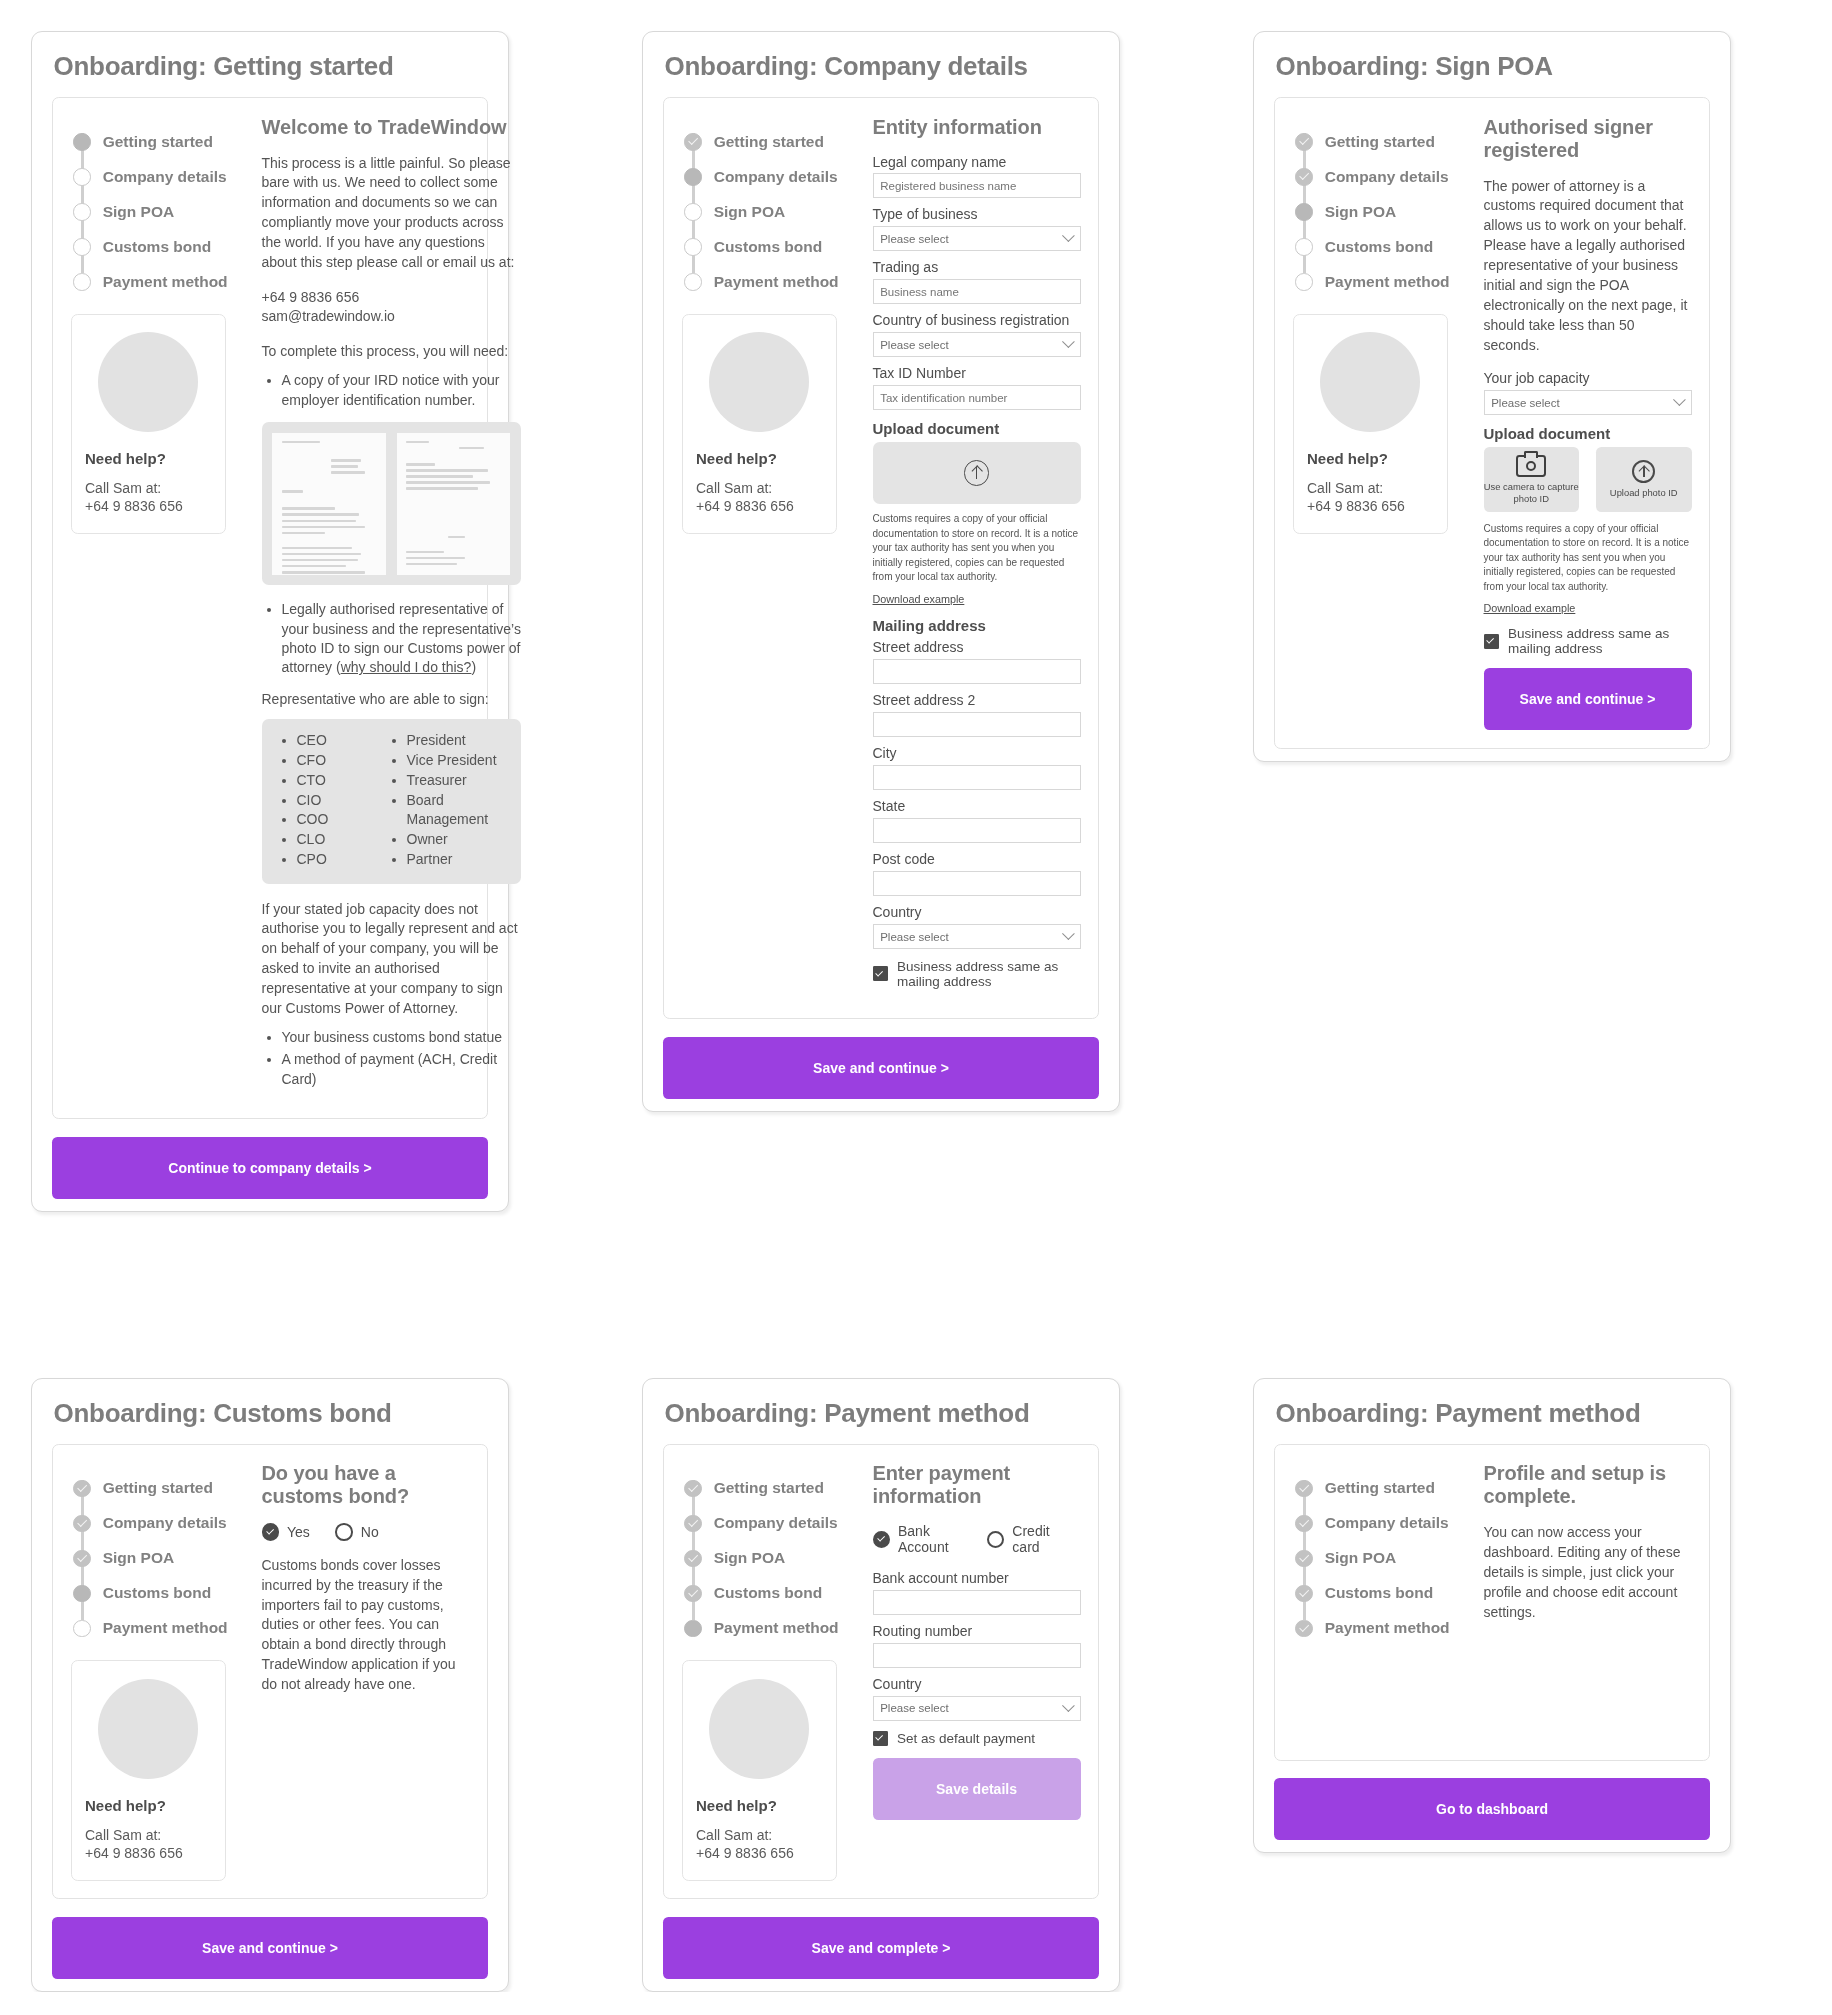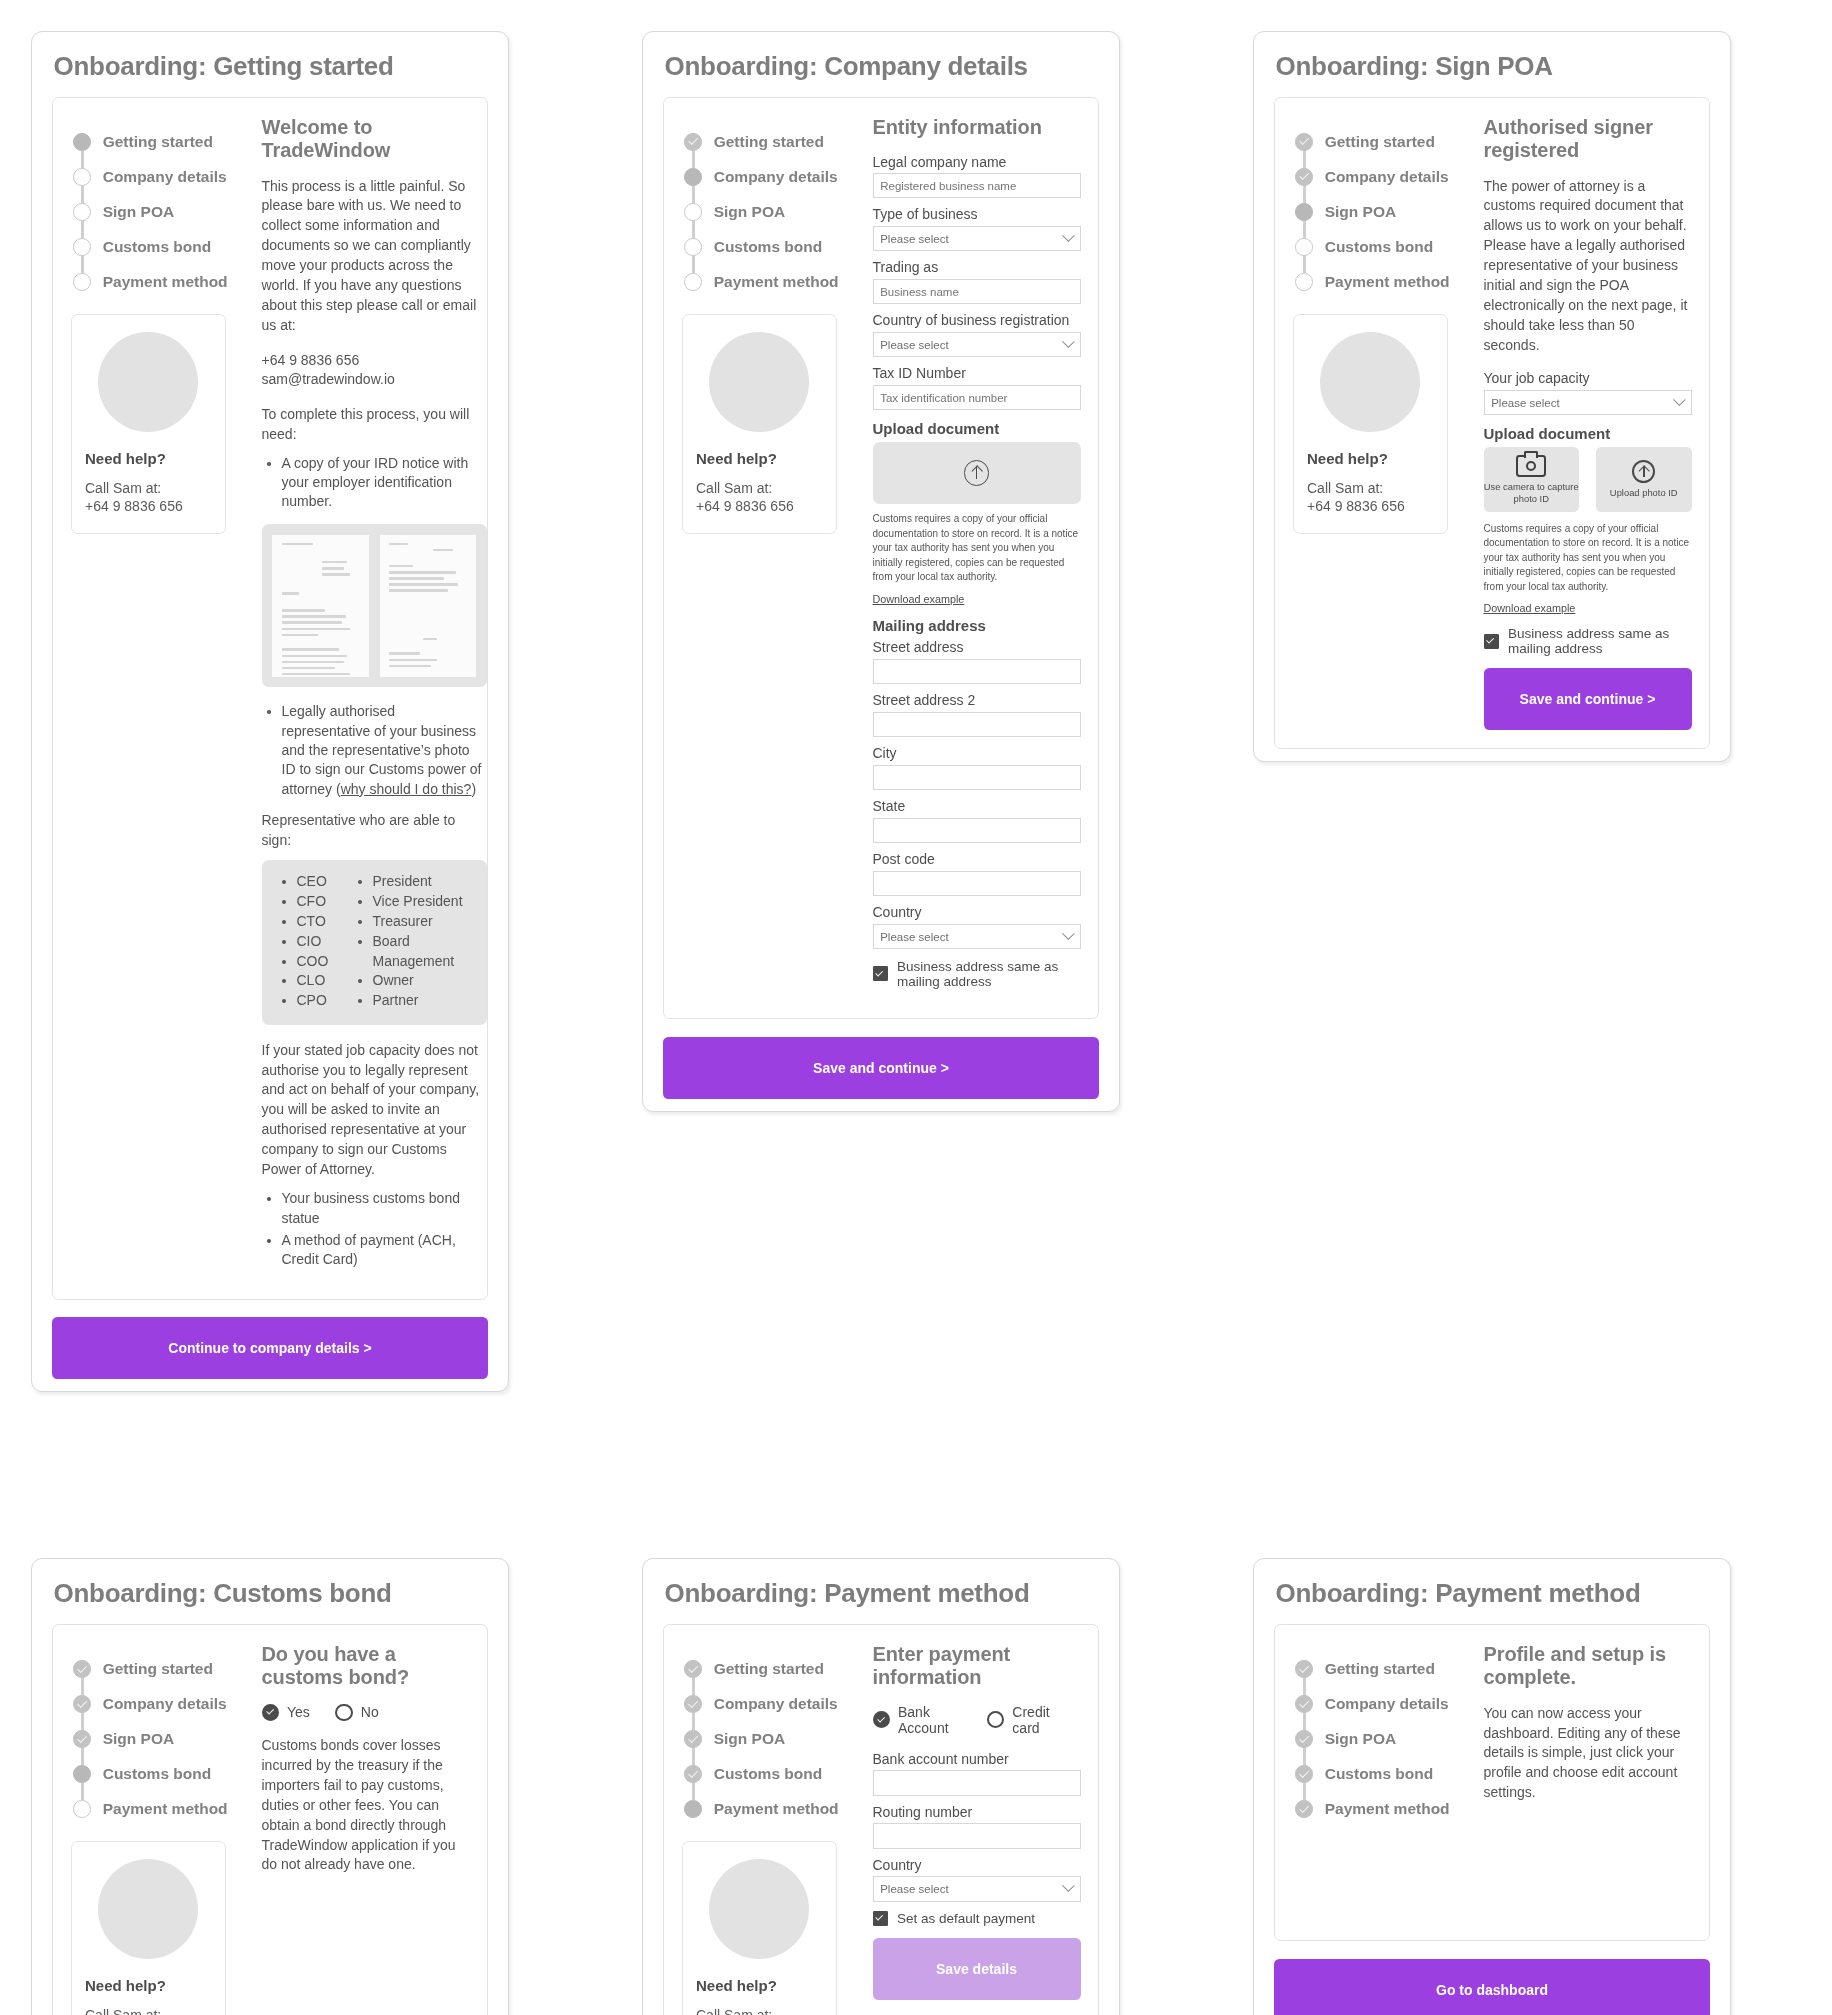--- a/index.html
+++ b/index.html
@@ -152,20 +152,21 @@
     filter: blur(0.4px);
   }
 
   
   .roles-box {
     background: #e4e4e4;
     border-radius: 6.7px;
     padding: 12px 17.5px 13.5px 17.5px;
     display: flex;
     margin-bottom: 16px;
+    gap: 34px;
   }
   .roles-box ul { margin-left: 17.5px; }
   .roles-box ul:first-child { width: 74px; }
   .roles-box li { font-size: 14px; color: #555; line-height: 1.42; }
 
   
   .field { margin-bottom: 8px; }
   .flabel { font-size: 14px; color: #4e4e4e; margin-bottom: 3.4px; display: block; }
   .finput {
     width: 100%; height: 25.6px;

